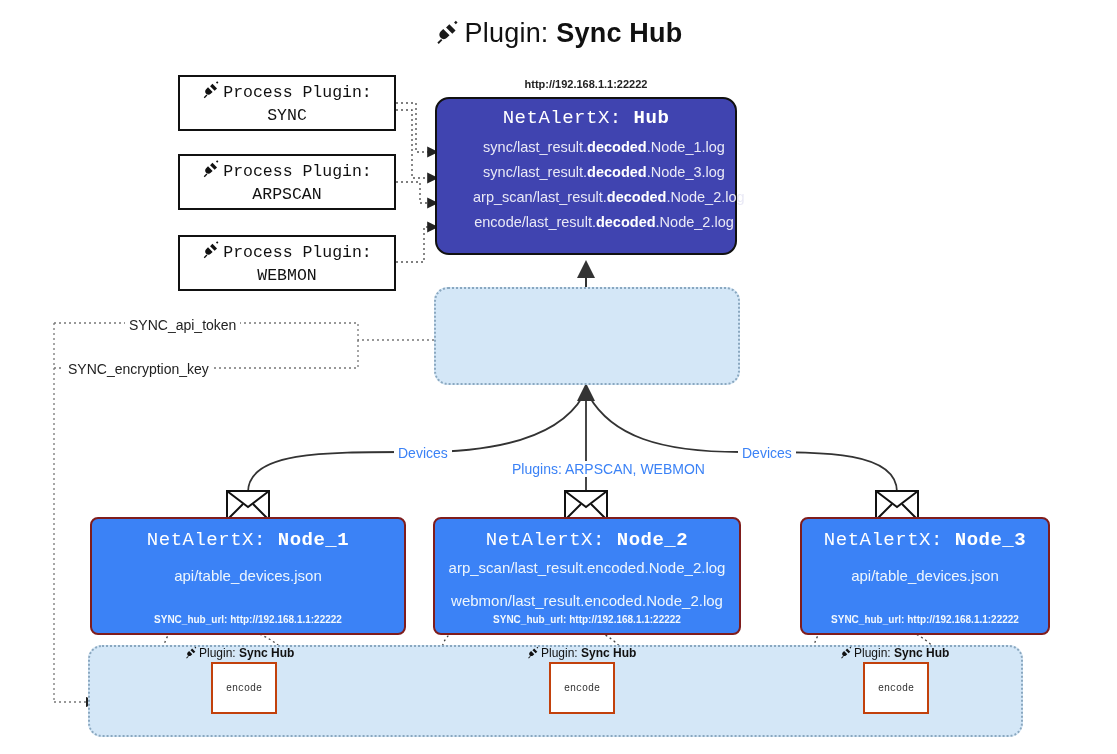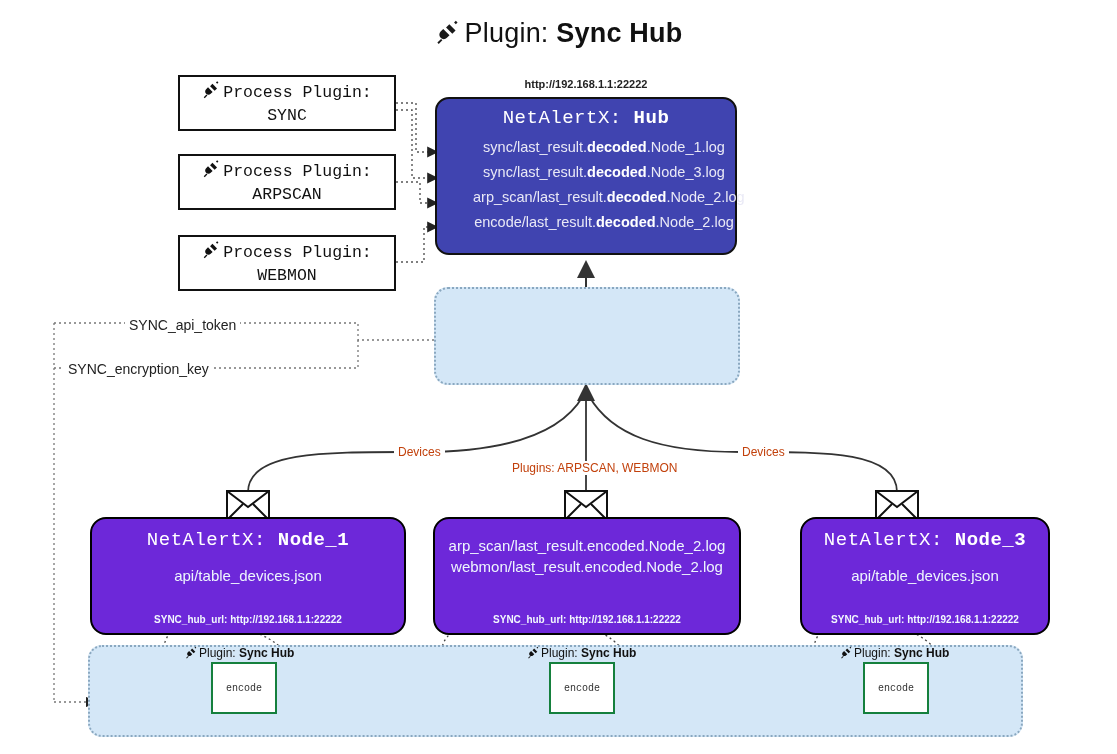--- a/index.html
+++ b/index.html
@@ -42,43 +42,43 @@
   .decode{position:absolute;left:503px;top:295px;width:167px;height:82px;background:#fff;
        border:2px solid #333;box-sizing:border-box;display:flex;align-items:center;
        justify-content:center;font-family:"Liberation Mono","DejaVu Sans Mono",monospace;
        font-size:19px;color:#222;}
 
   
   .keylab{position:absolute;font-size:14px;color:#222;background:#fff;padding:0 4px;
        white-space:nowrap;}
 
   
-  .node{position:absolute;height:118px;background:#6d28d9;border:2px solid #000000;
-       border-radius:16px;box-sizing:border-box;padding-top:10px;}
+  .node{position:absolute;height:118px;background:#3b82f6;border:2px solid #7f1d1d;
+       border-radius:8px;box-sizing:border-box;padding-top:10px;}
   .node .nname{font-family:"Liberation Mono","DejaVu Sans Mono",monospace;font-size:19px;
        color:#fff;text-align:center;letter-spacing:.5px;}
   .node .nname b{font-weight:bold;}
   .node .nline{color:#eef6fd;font-size:15px;text-align:center;white-space:nowrap;}
   .node .nurl{position:absolute;left:0;bottom:8px;width:100%;text-align:center;
        font-size:10px;font-weight:bold;color:#f2f8fe;white-space:nowrap;}
 
   
   .env{position:absolute;width:44px;height:31px;}
 
   
   .band{left:88px;top:645px;width:935px;height:92px;}
-  .encbox{position:absolute;width:66px;height:52px;background:#fff;border:2px solid #15803d;
+  .encbox{position:absolute;width:66px;height:52px;background:#fff;border:2px solid #c2410c;
        box-sizing:border-box;display:flex;align-items:center;justify-content:center;
        font-family:"Liberation Mono","DejaVu Sans Mono",monospace;font-size:10px;color:#333;}
   .enclab{position:absolute;font-size:12px;color:#111;white-space:nowrap;}
   .enclab b{font-weight:bold;}
   .enclab .plug{vertical-align:-2px;margin-right:1px;}
 
   
-  .edgelab{position:absolute;font-size:12px;color:#c2410c;background:#fff;padding:0 4px;
+  .edgelab{position:absolute;font-size:14px;color:#3b82f6;background:#fff;padding:0 4px;
        white-space:nowrap;}
 </style>
 </head>
 <body>
 
 <div class="canvas">
 
   <svg class="edges" viewBox="0 0 1117 754">
     <defs>
       <marker id="arrH" markerWidth="9" markerHeight="9" refX="8" refY="4.5" orient="auto">
@@ -233,22 +233,25 @@
     <div class="nname">
       <span>NetAlertX: </span><b>Node_1</b>
     </div>
     <div class="nline" style="margin-top:16px;">api/table_devices.json</div>
     <div class="nurl">
       <span>SYNC_hub_url: </span><span>http://192.168.1.1:22222</span>
     </div>
   </div>
 
   <div class="node" style="left:433px;top:517px;width:308px;">
+    <div class="nname">
+      <span>NetAlertX: </span><b>Node_2</b>
+    </div>
     <div class="nline" style="margin-top:8px;">arp_scan/last_result.encoded.Node_2.log</div>
-    <div class="nline" style="margin-top:4px;">webmon/last_result.encoded.Node_2.log</div>
+    <div class="nline" style="margin-top:16px;">webmon/last_result.encoded.Node_2.log</div>
     <div class="nurl">
       <span>SYNC_hub_url: </span><span>http://192.168.1.1:22222</span>
     </div>
   </div>
 
   <div class="node" style="left:800px;top:517px;width:250px;">
     <div class="nname">
       <span>NetAlertX: </span><b>Node_3</b>
     </div>
     <div class="nline" style="margin-top:16px;">api/table_devices.json</div>

